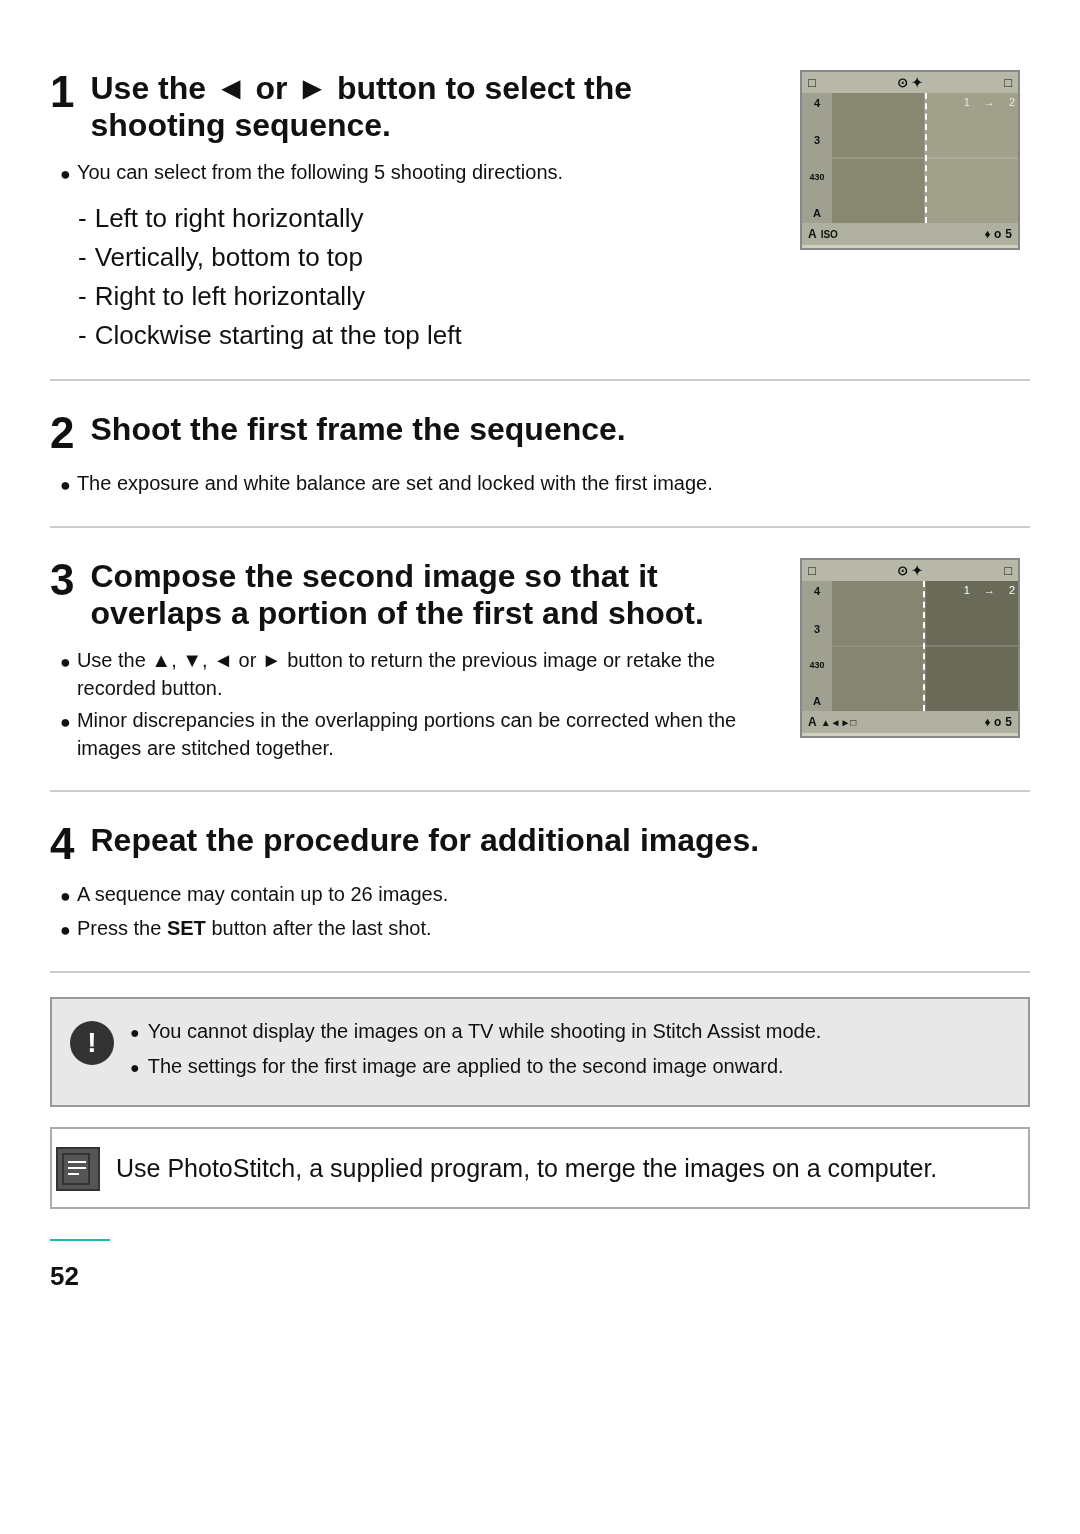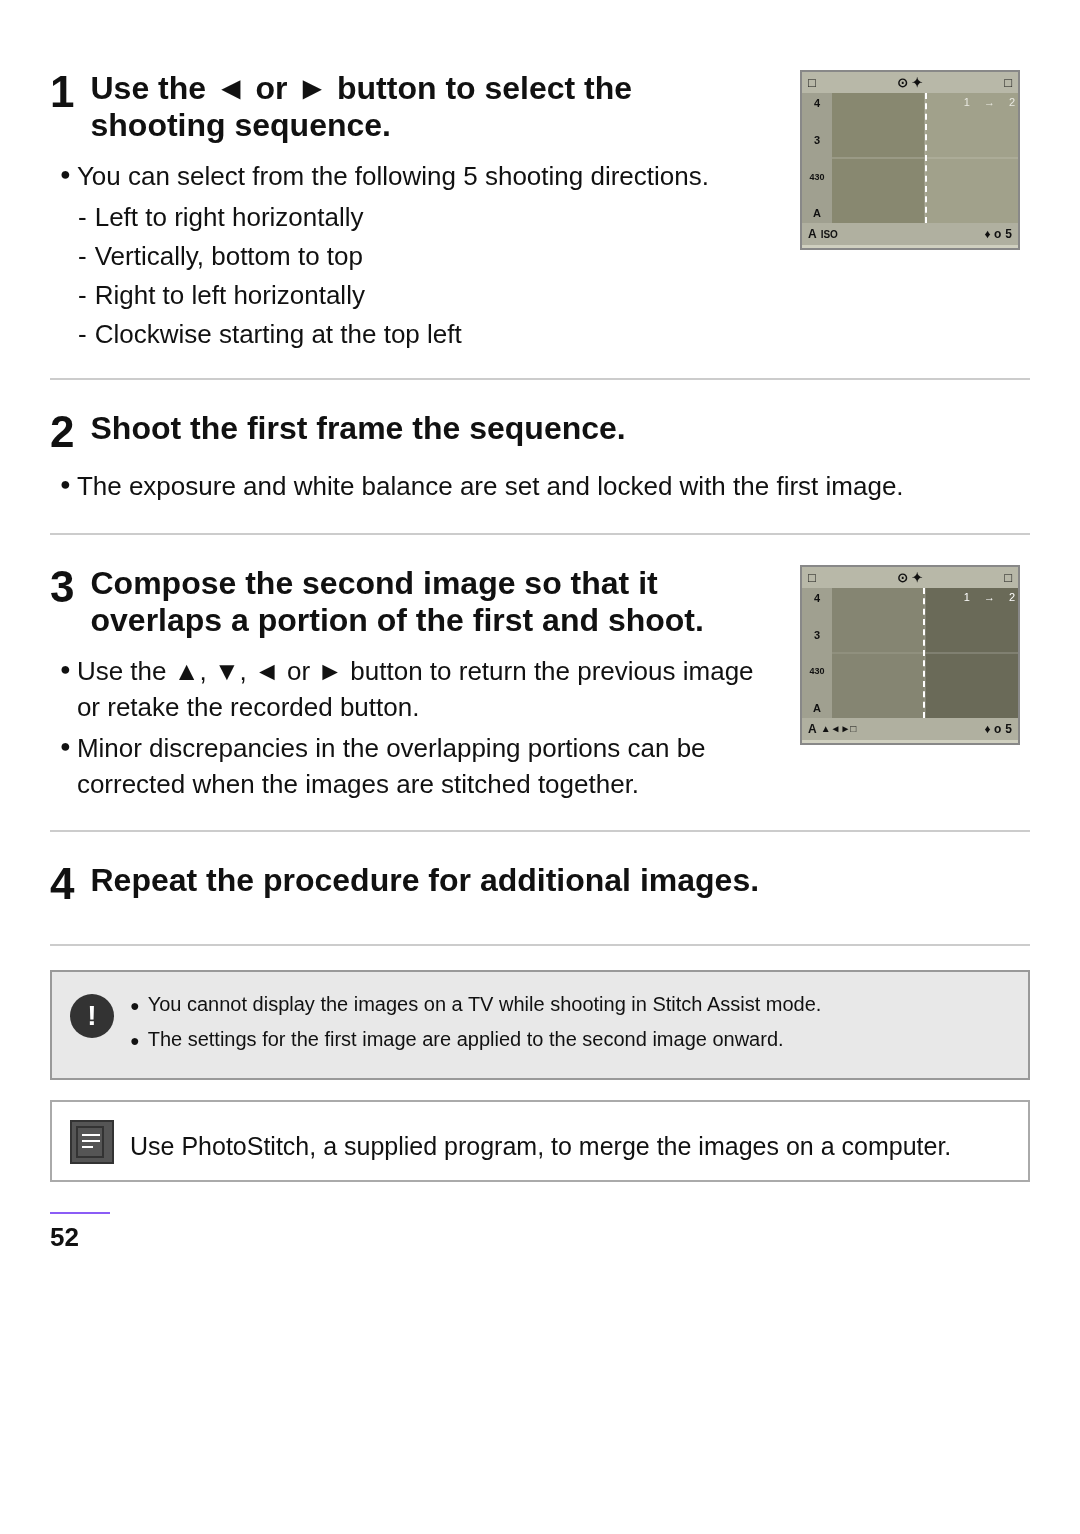--- a/index.html
+++ b/index.html
@@ -53,33 +53,33 @@
     ul.bullet-list {
       list-style: none;
       padding-left: 10px;
       margin-top: 4px;
     }
     ul.bullet-list > li {
       margin-bottom: 4px;
       display: flex;
       align-items: flex-start;
       gap: 6px;
-      font-size: 26px;
+      font-size: 20px;
       line-height: 1.4;
     }
     ul.bullet-list > li::before {
       content: "●";
       font-size: 18px;
       margin-top: 4px;
       flex-shrink: 0;
     }
     .sub-list {
       list-style: none;
       padding-left: 28px;
-      margin-top: 4px;
+      margin-top: 12px;
       text-align: center;
     }
     .sub-list li {
       font-size: 26px;
       line-height: 1.5;
       display: flex;
       gap: 8px;
     }
     .sub-list li::before {
       content: "-";
@@ -205,24 +205,24 @@
       content: "●";
       font-size: 16px;
       margin-top: 4px;
       flex-shrink: 0;
     }
 
     
     .note-box {
       margin-top: 20px;
       border: 2px solid #aaa;
-      padding: 16px 18px;
+      padding: 16px 4px;
       display: flex;
       gap: 16px;
-      align-items: flex-end;
+      align-items: center;
     }
     .note-icon {
       width: 44px;
       height: 44px;
       background: #555;
       color: #fff;
       font-size: 18px;
       font-weight: bold;
       display: flex;
       align-items: center;
@@ -234,22 +234,22 @@
     .note-text {
       font-size: 25px;
       line-height: 1.45;
     }
 
     
     .page-number {
       margin-top: 30px;
       font-size: 26px;
       font-weight: bold;
-      border-top: 2px solid #8b5cf6;
-      padding-top: 8px;
+      border-top: 2px solid #14b8a6;
+      padding-top: 20px;
       width: 60px;
     }
   </style>
 </head>
 <body>
 
 <div class="section">
   <div class="section-content">
     <div class="step-heading">
       <span class="step-num step-num-bold">1</span>
@@ -391,20 +391,28 @@
     </div>
   </div>
 </div>
 
 <div class="section section-last">
   <div class="section-content">
     <div class="step-heading">
       <span class="step-num step-num-bold">4</span>
       <span>Repeat the procedure for additional images.</span>
     </div>
+    <ul class="bullet-list">
+      <li>
+        <span>A sequence may contain up to 26 images.</span>
+      </li>
+      <li>
+        <span>Press the <b>SET</b> button after the last shot.</span>
+      </li>
+    </ul>
   </div>
 </div>
 
 <div class="warning-box">
   <div class="warning-icon">!</div>
   <div class="warning-content">
     <ul>
       <li>
         <span>You cannot display the images on a TV while shooting in Stitch Assist mode.</span>
       </li>

